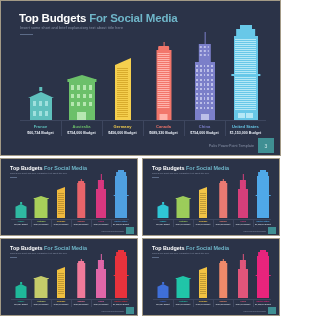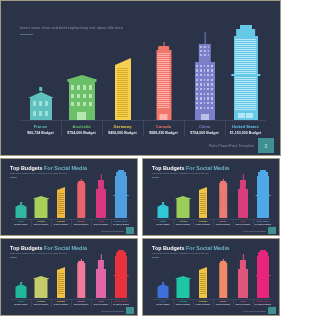--- a/index.html
+++ b/index.html
@@ -80,20 +80,23 @@
   .th-fbox{position:absolute;right:3px;bottom:1px;width:8px;height:7px;background:#3f8f93;}
 </style>
 </head>
 <body>
 
 <div class="page">
 
   <div class="slide">
     <div class="slide-inner">
 
+      <div class="title">
+        <span class="t1">Top Budgets</span><span class="t2"> For Social Media</span>
+      </div>
       <div class="subtitle">Insert some short and brief explanatory text about title here</div>
       <div class="rule"></div>
 
       <div class="baseline"></div>
 
       <div id="main-cols">
           <div class="col" style="left: 19px;">
             <div class="bld-wrap">
               <div class="b" style="width:30px;height:33px;position:relative;">
                 <div style="position:absolute;bottom:0;left:50%;transform:translateX(-50%);width:22px;height:22.44px;background:#5fc0bd;">

